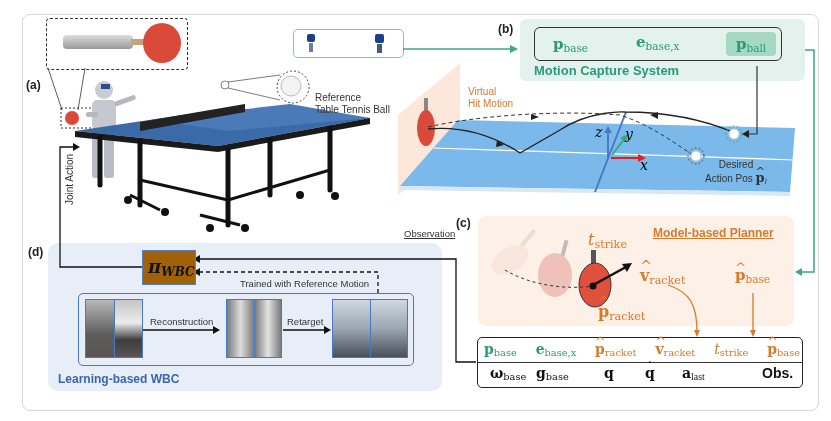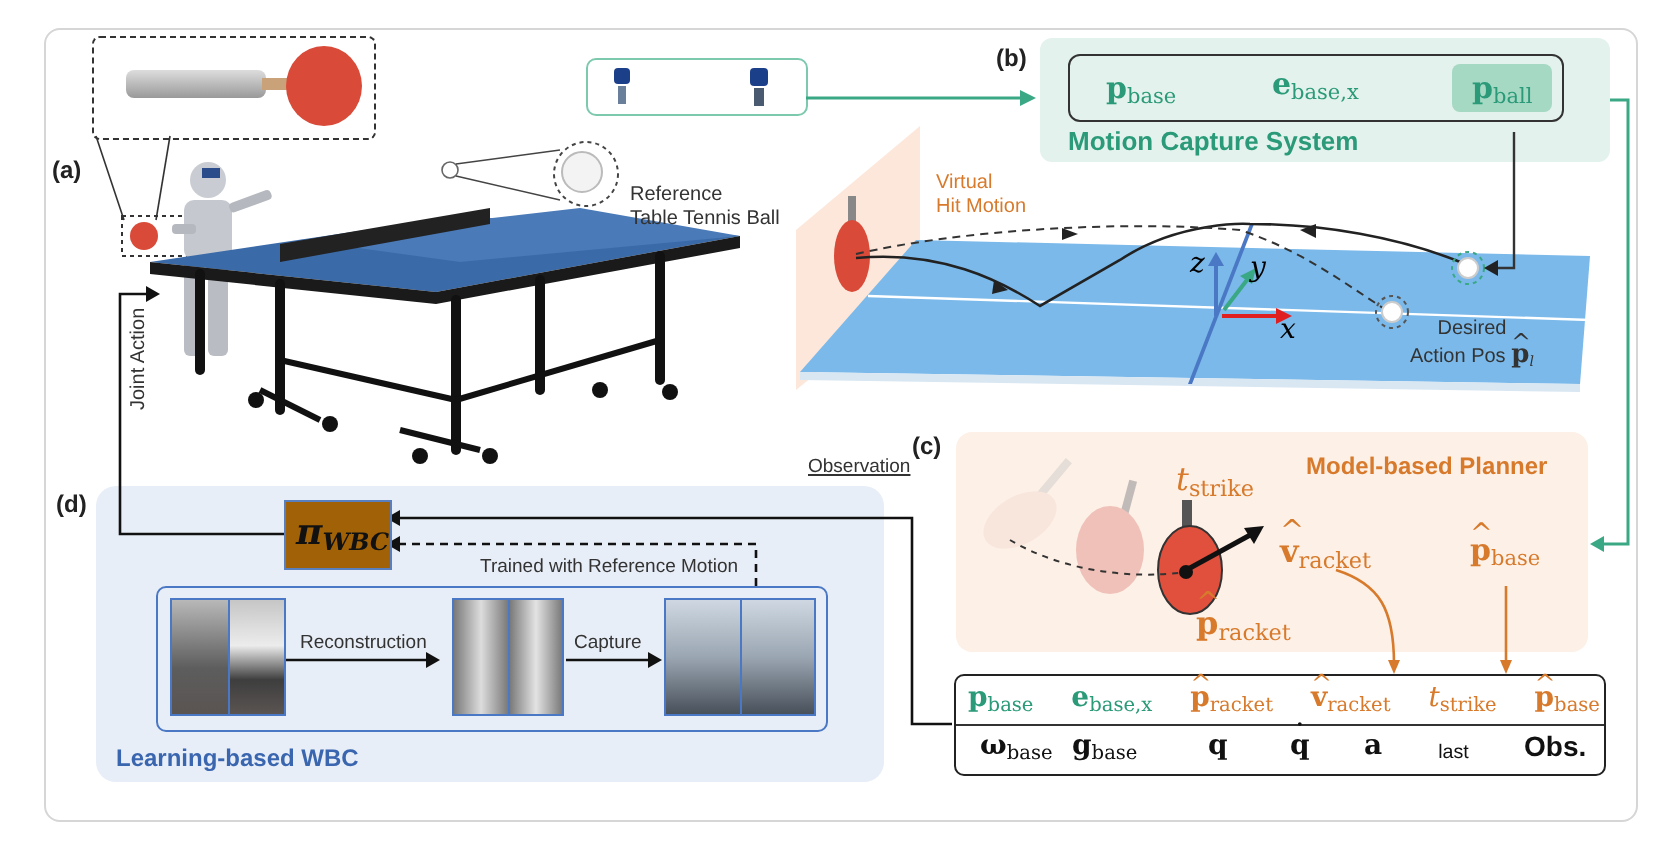--- a/index.html
+++ b/index.html
@@ -164,21 +164,21 @@
 <div class="abs serif" style="left:640px;top:157px;font-size:14px;font-style:italic;">x</div>
 <div class="abs" style="left:705px;top:158px;font-size:10px;line-height:13px;color:#333;text-align:center;">
   <div>Desired</div>
   <div><span>Action Pos</span>
     <span class="serif b hat" style="font-size:13px;"><span>p</span></span><sub class="serif" style="font-style:italic;">l</sub>
   </div>
 </div>
 
 <div class="plabel" style="left:456px;top:216px;">(c)</div>
 <div class="abs" style="left:478px;top:216px;width:316px;height:110px;background:#fdf0e7;border-radius:8px;"></div>
-<div class="abs b orange" style="left:653px;top:226px;font-size:12px;">Model-based Planner</div>
+<div class="abs b orange" style="left:653px;top:226px;font-size:12px;text-decoration:underline;">Model-based Planner</div>
 
 <svg width="831" height="421">
   <g opacity="0.35">
     <rect x="526" y="228" width="4" height="22" fill="#bbb" transform="rotate(40 528 238)"></rect>
     <ellipse cx="510" cy="260" rx="20" ry="12" fill="#f1d6cc" transform="rotate(-30 510 260)"></ellipse>
   </g>
   <g opacity="0.6">
     <rect x="562" y="240" width="4" height="22" fill="#999" transform="rotate(15 564 250)"></rect>
     <ellipse cx="555" cy="275" rx="17" ry="22" fill="#e7a39a"></ellipse>
   </g>
@@ -218,21 +218,21 @@
     <span class="orange"><b class="hat">p</b><sub>racket</sub></span>
     <span class="orange"><b class="hat">v</b><sub>racket</sub></span>
     <span class="orange"><i>t</i><sub>strike</sub></span>
     <span class="orange"><b class="hat">p</b><sub>base</sub></span>
   </div>
   <div class="abs serif" style="left:12px;top:27px;font-size:14px;color:#111;">
     <span style="position:absolute;left:0;white-space:nowrap;"><b>ω</b><sub>base</sub></span>
     <span style="position:absolute;left:46px;white-space:nowrap;"><b>g</b><sub>base</sub></span>
     <span style="position:absolute;left:114px;"><b>q</b></span>
     <span style="position:absolute;left:155px;"><b class="hat dot">q</b></span>
-    <span style="position:absolute;left:192px;white-space:nowrap;"><b>a</b><sub style="font-family:Liberation Sans, sans-serif;margin-left:28px;">last</sub></span>
+    <span style="position:absolute;left:192px;white-space:nowrap;"><b>a</b><sub style="font-family:Liberation Serif, serif;">last</sub></span>
     <span style="position:absolute;left:272px;font-family:'Liberation Sans',sans-serif;font-weight:bold;font-size:14px;">Obs.</span>
   </div>
 </div>
 
 <div class="plabel" style="left:28px;top:245px;">(d)</div>
 <div class="abs" style="left:48px;top:243px;width:394px;height:148px;background:#e8eef7;border-radius:10px;"></div>
 
 <svg width="831" height="421">
 
   <polyline points="142,267 60,267 60,147 76,147" fill="none" stroke="#111" stroke-width="1.3"></polyline>
@@ -269,14 +269,14 @@
 <div class="abs" style="left:226px;top:299px;width:54px;height:57px;border:1.5px solid #4a78c4;display:flex;">
   <div style="flex:1;background:linear-gradient(90deg,#7a7a7a,#dcdcdc 50%,#7a7a7a);border-right:1.5px solid #4a78c4;"></div>
   <div style="flex:1;background:linear-gradient(90deg,#7a7a7a,#e3e3e3 50%,#7a7a7a);"></div>
 </div>
 <div class="abs" style="left:332px;top:299px;width:74px;height:57px;border:1.5px solid #4a78c4;display:flex;">
   <div style="flex:1;background:linear-gradient(#cfd8e2,#9aa6b2 50%,#48505a);border-right:1.5px solid #4a78c4;"></div>
   <div style="flex:1;background:linear-gradient(#cfd8e2,#9aa6b2 50%,#48505a);"></div>
 </div>
 
 <div class="abs sm" style="left:150px;top:316px;font-size:9.5px;">Reconstruction</div>
-<div class="abs sm" style="left:287px;top:316px;font-size:9.5px;">Capture</div>
+<div class="abs sm" style="left:287px;top:316px;font-size:9.5px;">Retarget</div>
 <div class="abs b" style="left:58px;top:372px;font-size:12px;color:#3a66b0;">Learning-based WBC</div>
 
 </body></html>

